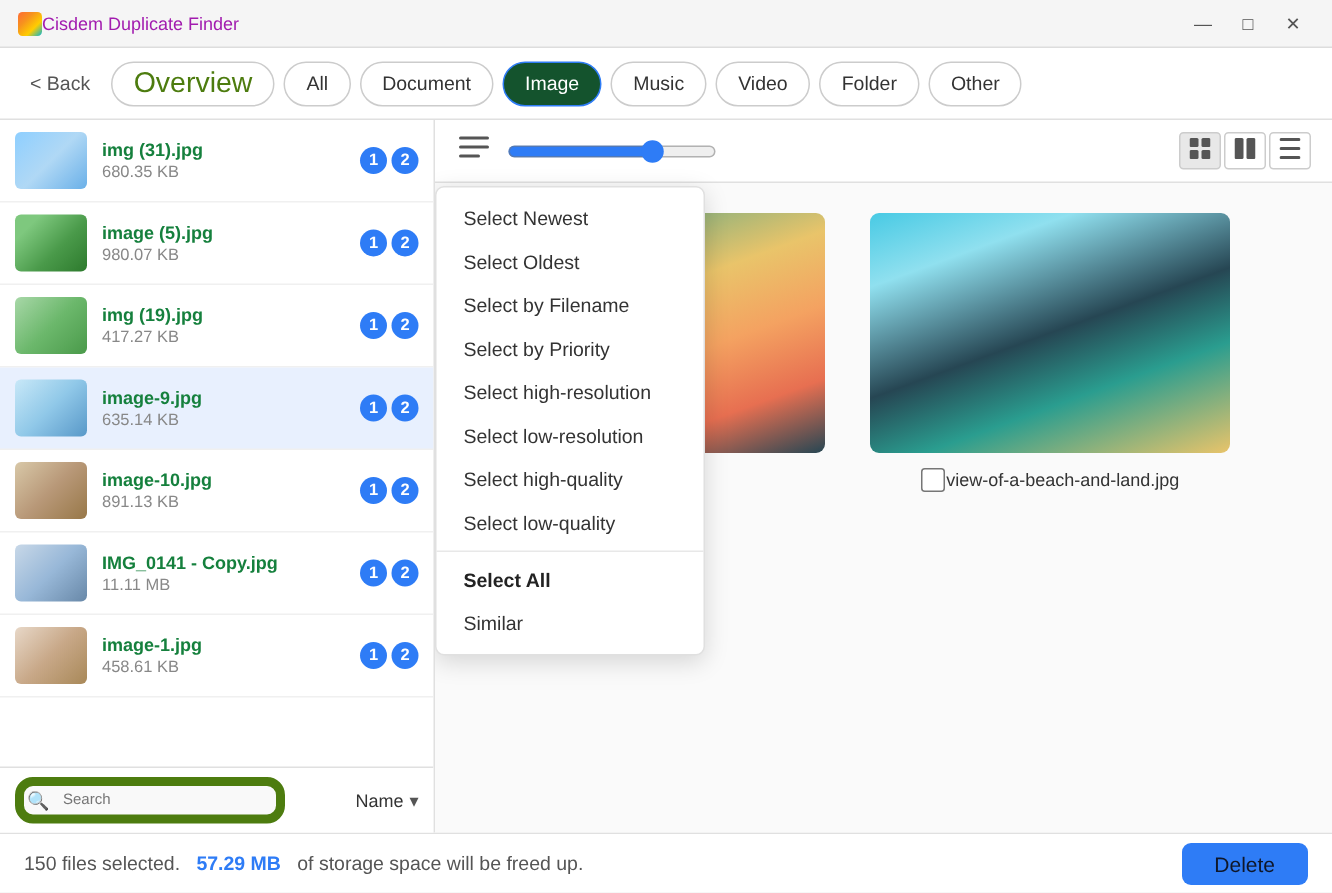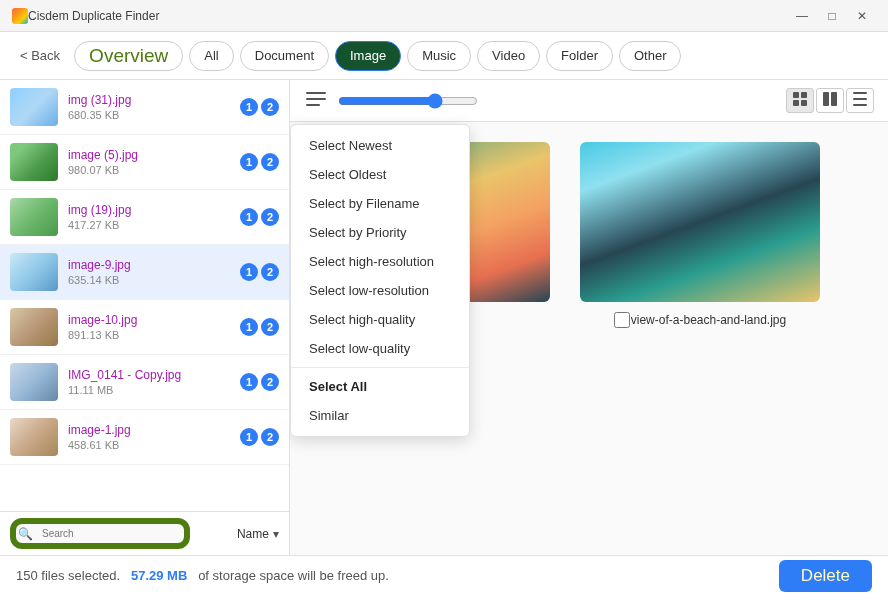--- a/index.html
+++ b/index.html
@@ -8,21 +8,21 @@
     
     .titlebar {
       background: #f5f5f5;
       height: 32px;
       display: flex;
       align-items: center;
       padding: 0 12px;
       border-bottom: 1px solid #ddd;
       user-select: none;
     }
-    .titlebar-title { font-size: 12px; color: #404040; flex: 1; }
+    .titlebar-title { font-size: 12px; color: #a21caf; flex: 1; }
     .titlebar-controls { display: flex; gap: 2px; }
     .titlebar-btn {
       width: 28px; height: 28px;
       background: transparent;
       border: none;
       cursor: pointer;
       display: flex; align-items: center; justify-content: center;
       font-size: 12px; color: #555;
       border-radius: 4px;
     }
@@ -113,21 +113,21 @@
       width: 48px;
       height: 38px;
       object-fit: cover;
       border-radius: 4px;
       margin-right: 10px;
       background: #ddd;
       flex-shrink: 0;
       overflow: hidden;
     }
     .file-info { flex: 1; }
-    .file-name { font-size: 12px; color: #a21caf; font-weight: 400; }
+    .file-name { font-size: 12px; color: #15803d; font-weight: 700; }
     .file-size { font-size: 11px; color: #888; margin-top: 2px; }
     .file-badges { display: flex; gap: 3px; margin-left: 6px; }
     .badge {
       background: #2e7cf6;
       color: white;
       font-size: 11px;
       font-weight: bold;
       width: 18px; height: 18px;
       border-radius: 50%;
       display: flex; align-items: center; justify-content: center;
@@ -274,25 +274,25 @@
       display: flex;
       align-items: center;
       padding: 0 16px;
       font-size: 13px;
       color: #555;
     }
     .bottom-bar .highlight { color: #2e7cf6; font-weight: bold; }
     .delete-btn {
       margin-left: auto;
       background: #2e7cf6;
-      color: #fef9c3;
+      color: #0f172a;
       border: none;
       border-radius: 6px;
       padding: 6px 22px;
-      font-size: 17px;
+      font-size: 14px;
       cursor: pointer;
     }
 
     
     .thumb-img-1 { background: linear-gradient(135deg, #8ecfff 0%, #b0d8f5 50%, #6ab0e8 100%); }
     .thumb-img-2 { background: linear-gradient(135deg, #7ec87e 20%, #4a9a4a 60%, #2d7a2d 100%); }
     .thumb-img-3 { background: linear-gradient(135deg, #a8d8a8 0%, #6cb86c 50%, #4a9a4a 100%); }
     .thumb-img-4 { background: linear-gradient(135deg, #c8e8f8 0%, #90c8e8 50%, #5898c8 100%); }
     .thumb-img-5 { background: linear-gradient(135deg, #d8c8a8 0%, #b89878 50%, #987848 100%); }
     .thumb-img-6 { background: linear-gradient(135deg, #c8d8e8 0%, #98b8d8 50%, #6888a8 100%); }

